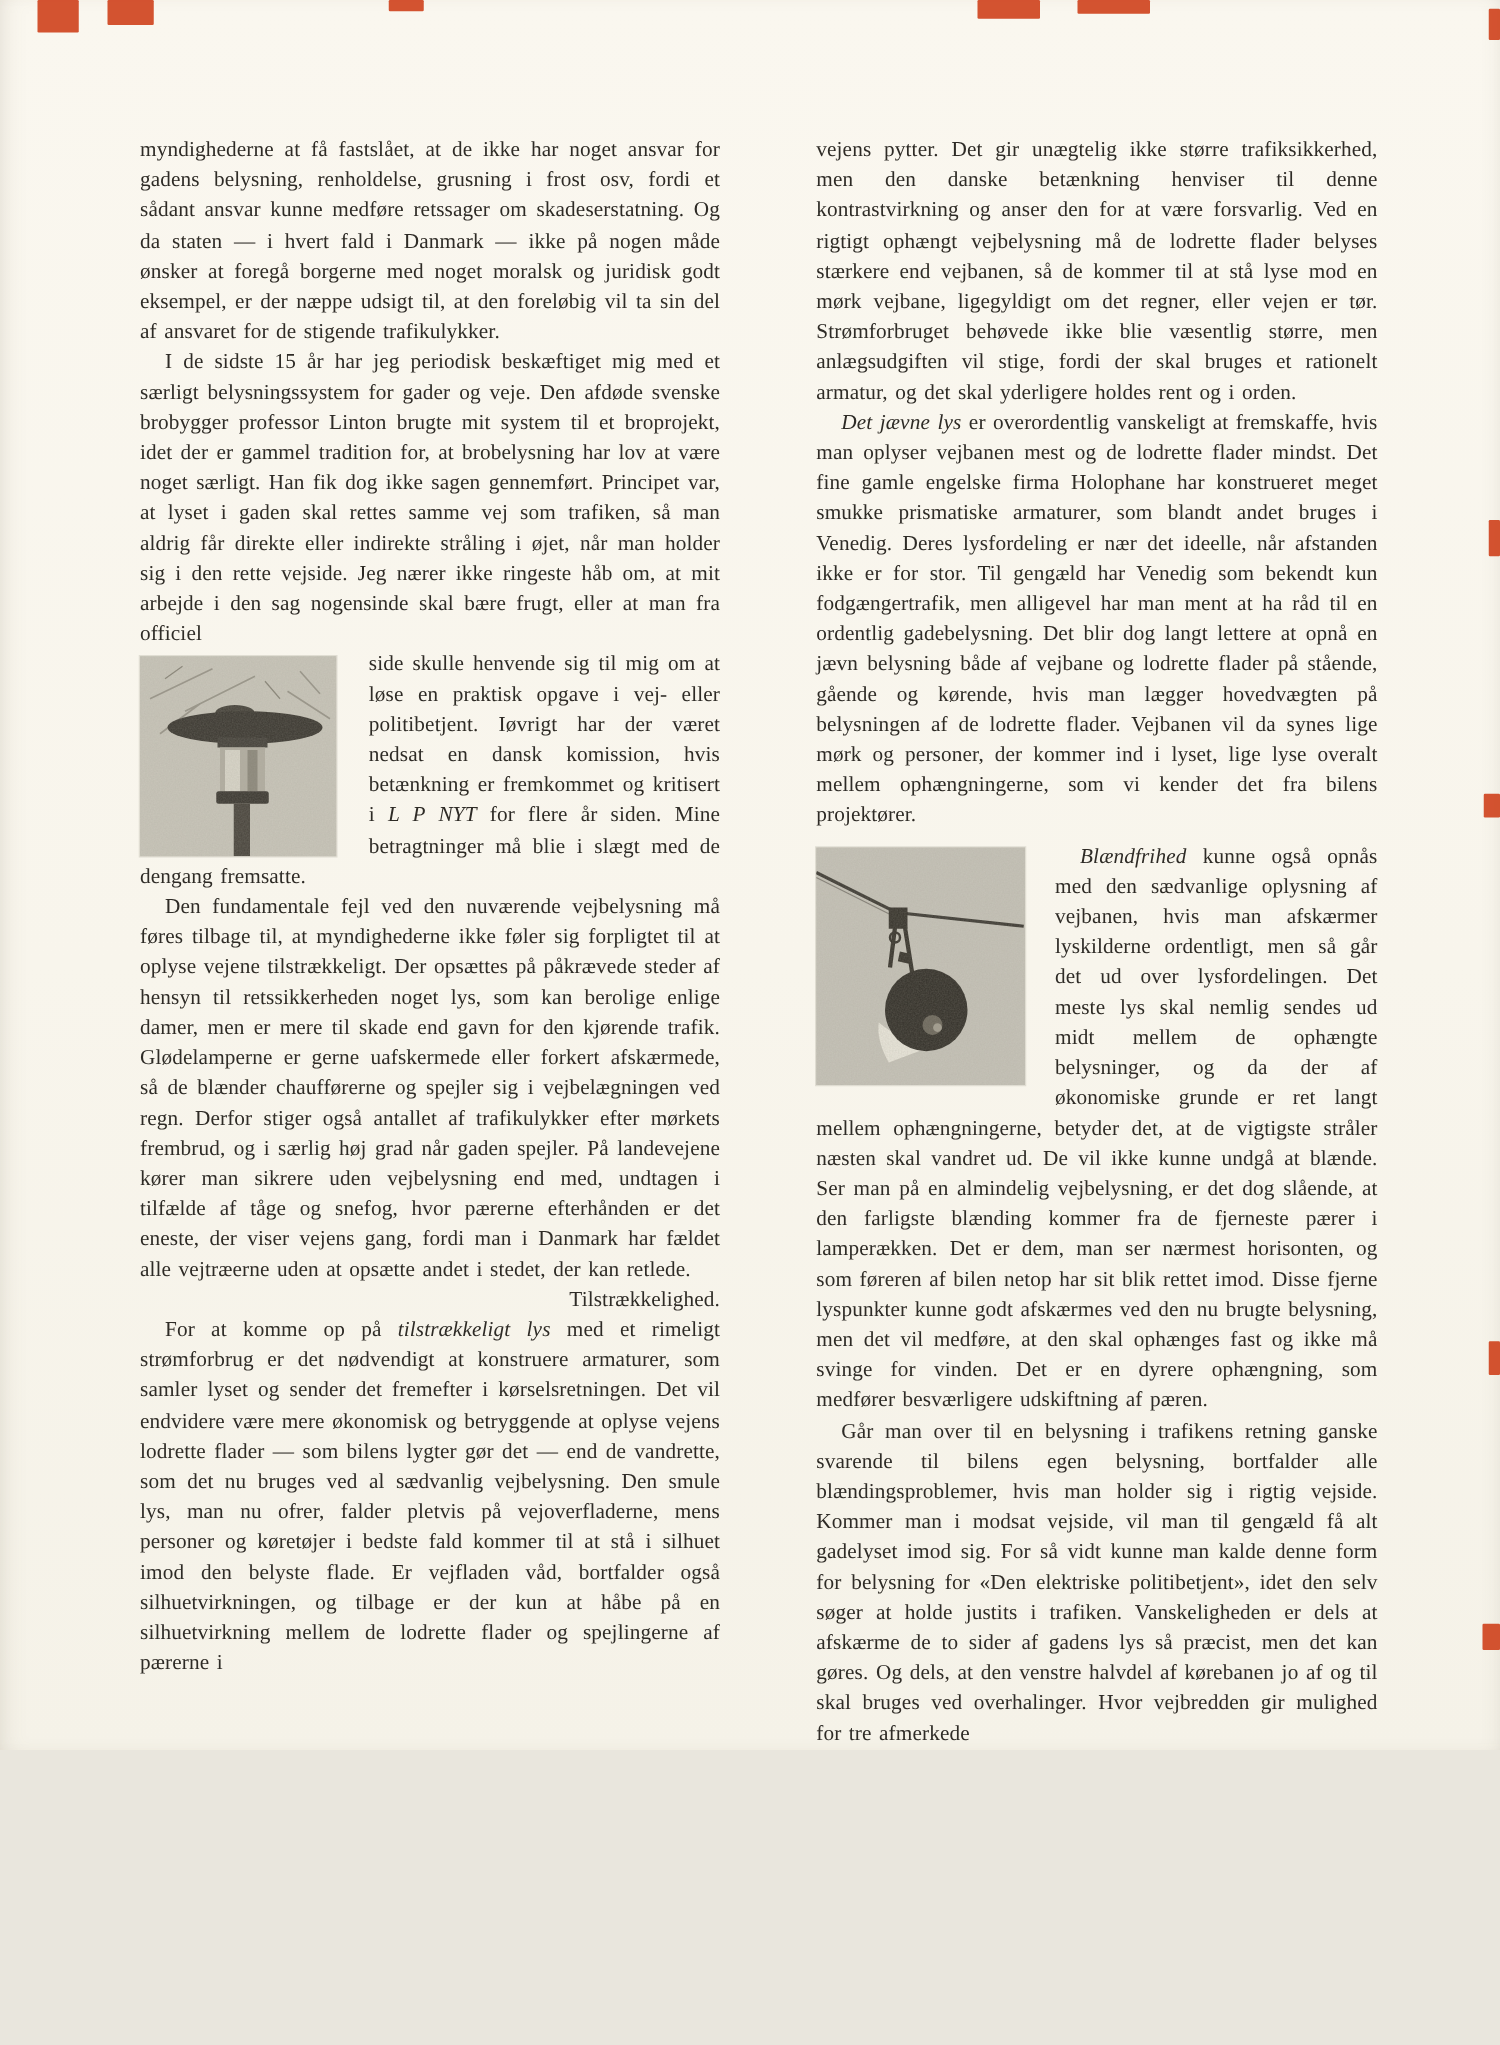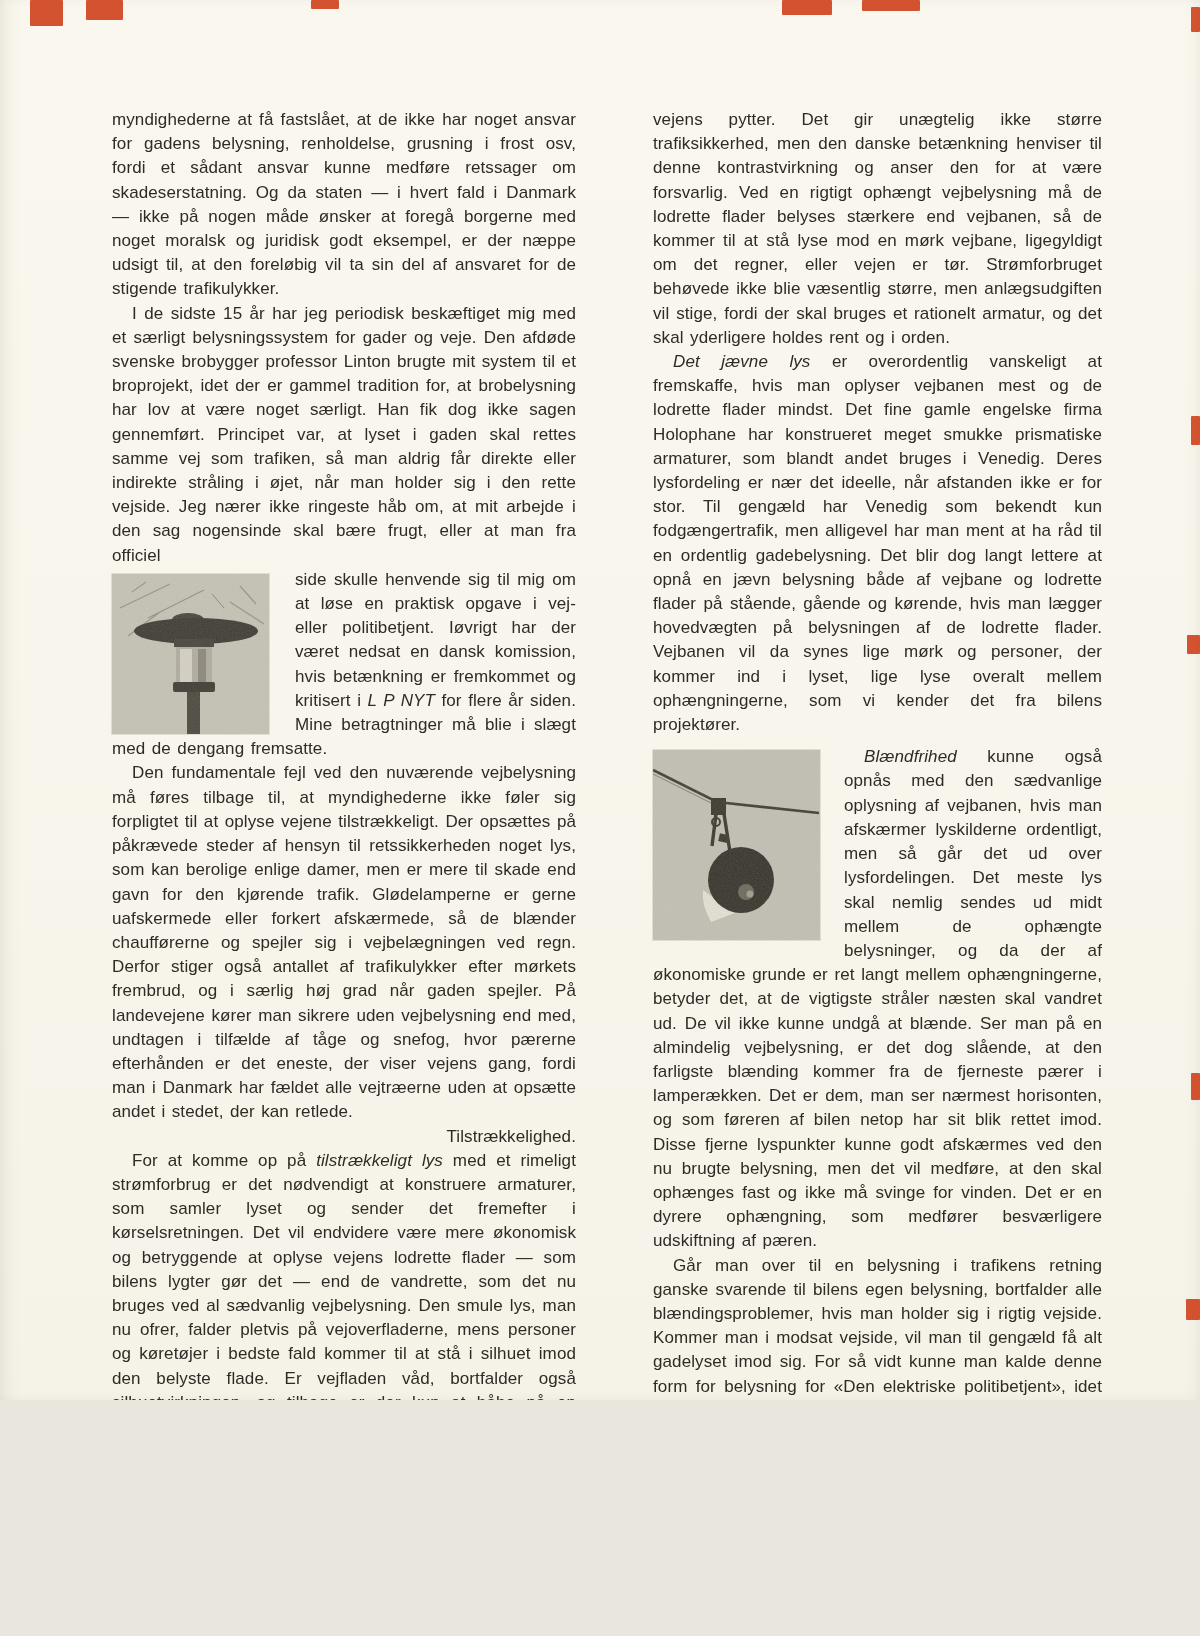--- a/index.html
+++ b/index.html
@@ -3,21 +3,21 @@
 <meta charset="utf-8">
 <title>BYGGEKUNST 1954. 2 — 44</title>
 <style>
   html,body{margin:0;padding:0;background:#e9e6dd;}
   .page{
     position:relative;
     width:1200px;height:1400px;
     margin:0 auto;
     background:linear-gradient(180deg,#faf7ef 0%,#f8f5ec 55%,#f5f2e8 100%);
     overflow:hidden;
-    font-family:Liberation Sans, sans-serif;
+    font-family:Liberation Serif, serif;
     color:#2e2b26;
     box-shadow:inset 12px 0 24px -18px rgba(120,110,90,.35), inset -10px 0 20px -16px rgba(120,110,90,.25);
   }
   .col{
     position:absolute;top:108px;
     font-size:17px;line-height:24.2px;
     text-align:justify;
     letter-spacing:.1px;
     word-spacing:1.6px;
   }

